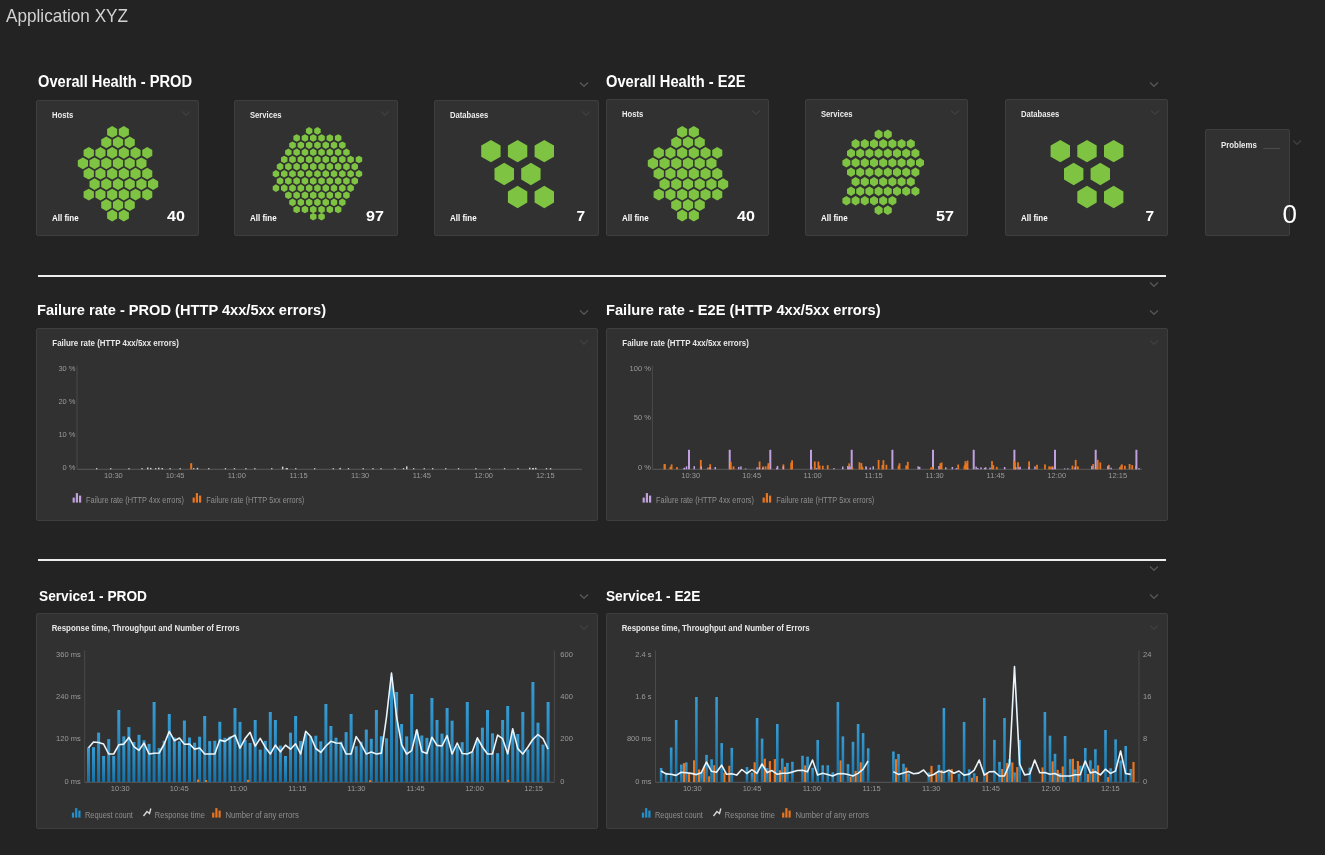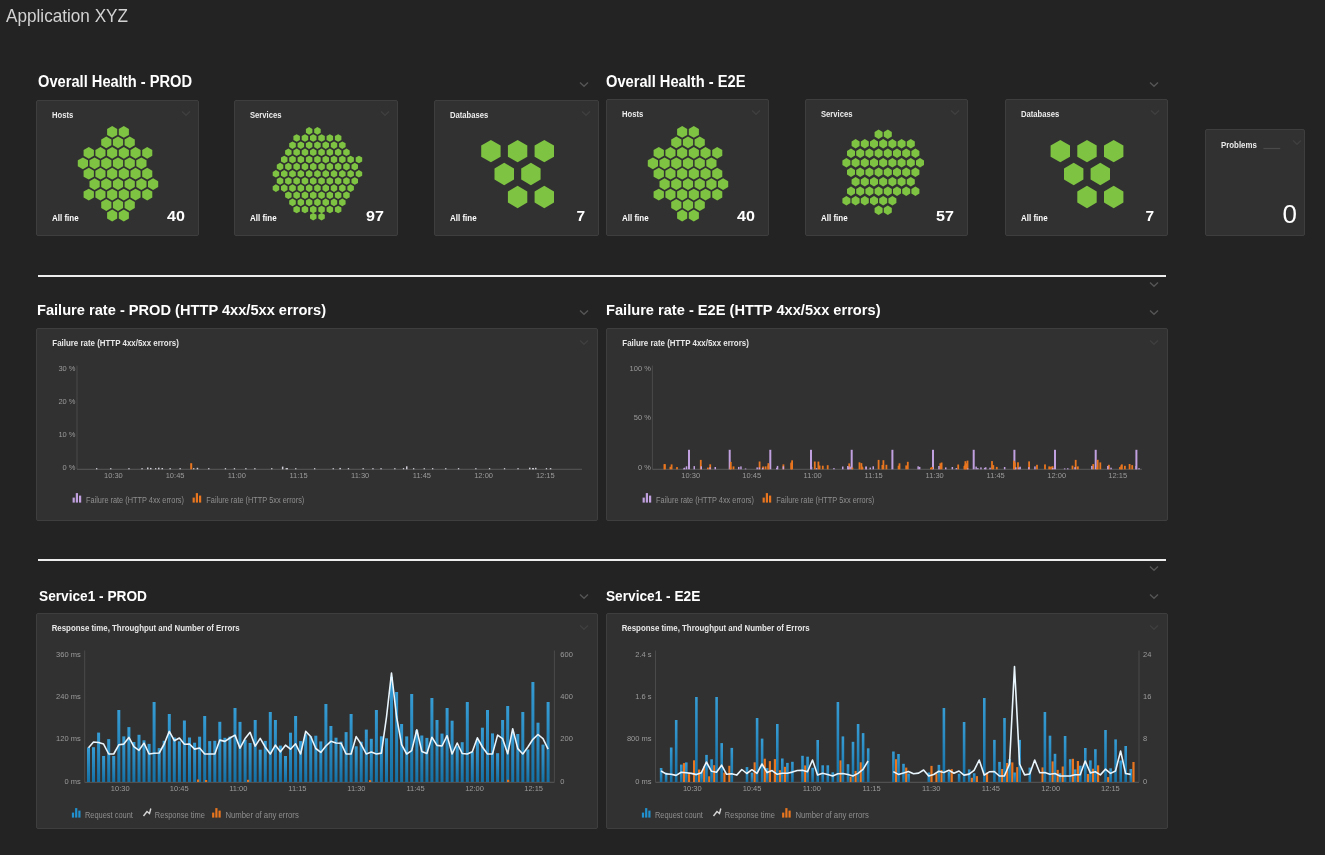--- a/index.html
+++ b/index.html
@@ -354,21 +354,21 @@
       <path d="M107.7 39.9 L117.4 45.5 L117.4 56.7 L107.7 62.3 L98.0 56.7 L98.0 45.5 Z" fill="#7ec342"></path>
       <path d="M67.7 62.8 L77.4 68.5 L77.4 79.6 L67.7 85.2 L58.0 79.6 L58.0 68.5 Z" fill="#7ec342"></path>
       <path d="M94.3 62.8 L104.0 68.5 L104.0 79.6 L94.3 85.2 L84.6 79.6 L84.6 68.5 Z" fill="#7ec342"></path>
       <path d="M81.0 85.8 L90.7 91.4 L90.7 102.6 L81.0 108.2 L71.3 102.6 L71.3 91.4 Z" fill="#7ec342"></path>
       <path d="M107.7 85.8 L117.4 91.4 L117.4 102.6 L107.7 108.2 L98.0 102.6 L98.0 91.4 Z" fill="#7ec342"></path>
       <text x="15" y="17.2" font-weight="bold" textLength="38.3" lengthAdjust="spacingAndGlyphs" font-size="9" fill="#ececec">Databases</text>
       <text x="15" y="121.3" font-weight="bold" textLength="26.6" lengthAdjust="spacingAndGlyphs" font-size="9.5" fill="#ffffff">All fine</text>
       <text x="148" y="121" text-anchor="end" font-weight="bold" font-size="15.5" fill="#ffffff">7</text>
     </svg>
 </div>
-<div class="tile" style="left:1205px;top:129px;width:100px;height:107px">
+<div class="tile" style="left:1205px;top:129px;width:85px;height:107px">
 <svg style="position:absolute;left:85.0px;top:8.2px" width="12" height="10" viewBox="0 0 12 10">
       <polyline points="2,2.5 6.0,6.3 10.0,2.5" fill="none" stroke="#3f3f3f" stroke-width="1.4"></polyline>
     </svg>
 <svg style="position:absolute;left:0;top:0" width="107" height="107">
 <text x="15" y="18.3" font-weight="bold" textLength="35.8" lengthAdjust="spacingAndGlyphs" font-size="9" fill="#ececec">Problems</text>
 <line x1="57.4" y1="18.5" x2="74.2" y2="18.5" stroke="#4a4a4a" stroke-width="1.2"></line>
 <text x="91" y="93.3" text-anchor="end" font-size="26" fill="#ffffff">0</text>
 </svg>
 </div>
 <div class="tile" style="left:36px;top:328px;width:562px;height:193px">

